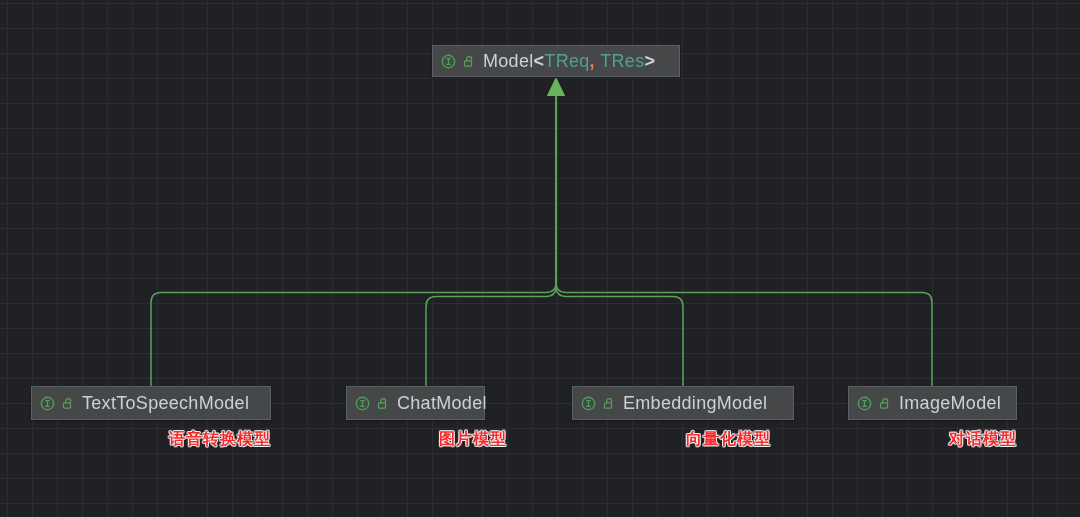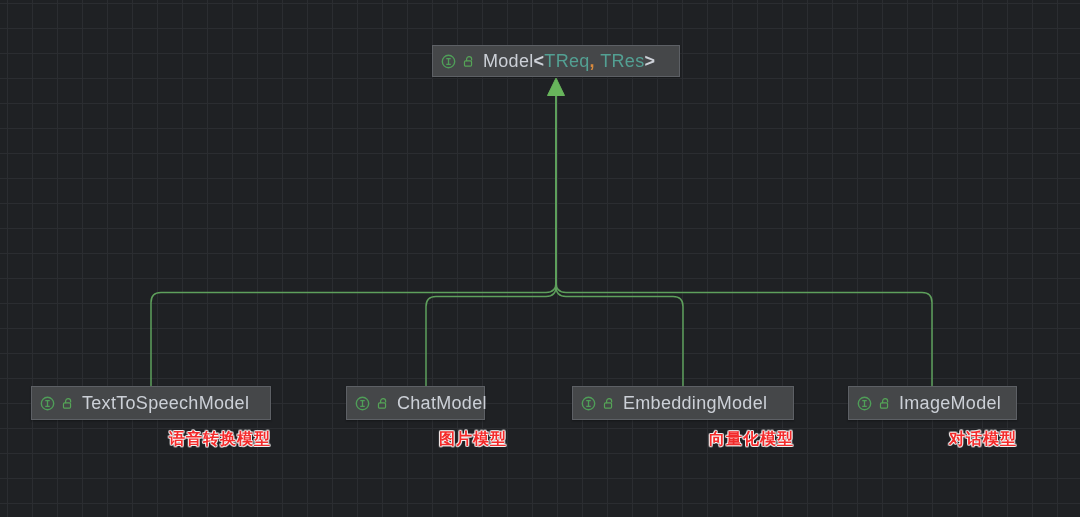--- a/index.html
+++ b/index.html
@@ -114,21 +114,21 @@
       </svg>
     </span>
     <span class="icw">
       <svg width="13" height="13" viewBox="0 0 14 14">
         <rect x="1.6" y="6.4" width="7.6" height="5.6" rx="1.2" fill="none" stroke="#55a457" stroke-width="1.3"></rect>
         <path d="M3.9 6.2V4.4a2.7 2.7 0 0 1 5.4 0v1" fill="none" stroke="#55a457" stroke-width="1.3" stroke-linecap="round"></path>
       </svg>
     </span>
     <span class="name">EmbeddingModel</span>
   </div>
-  <div class="annotation" style="left:572px; width:222px;">向量化模型</div>
+  <div class="annotation" style="left:549px; width:222px;">向量化模型</div>
 
   <div class="node" style="left:848px; top:386px; width:169px;">
     <span class="icw">
       <svg width="15" height="15" viewBox="0 0 16 16">
         <circle cx="8" cy="8" r="6.6" fill="none" stroke="#4f9e58" stroke-width="1.5"></circle>
         <path d="M5.6 4.9h4.8M8 4.9v6.2M5.6 11.1h4.8" fill="none" stroke="#4f9e58" stroke-width="1.4"></path>
       </svg>
     </span>
     <span class="icw">
       <svg width="13" height="13" viewBox="0 0 14 14">

